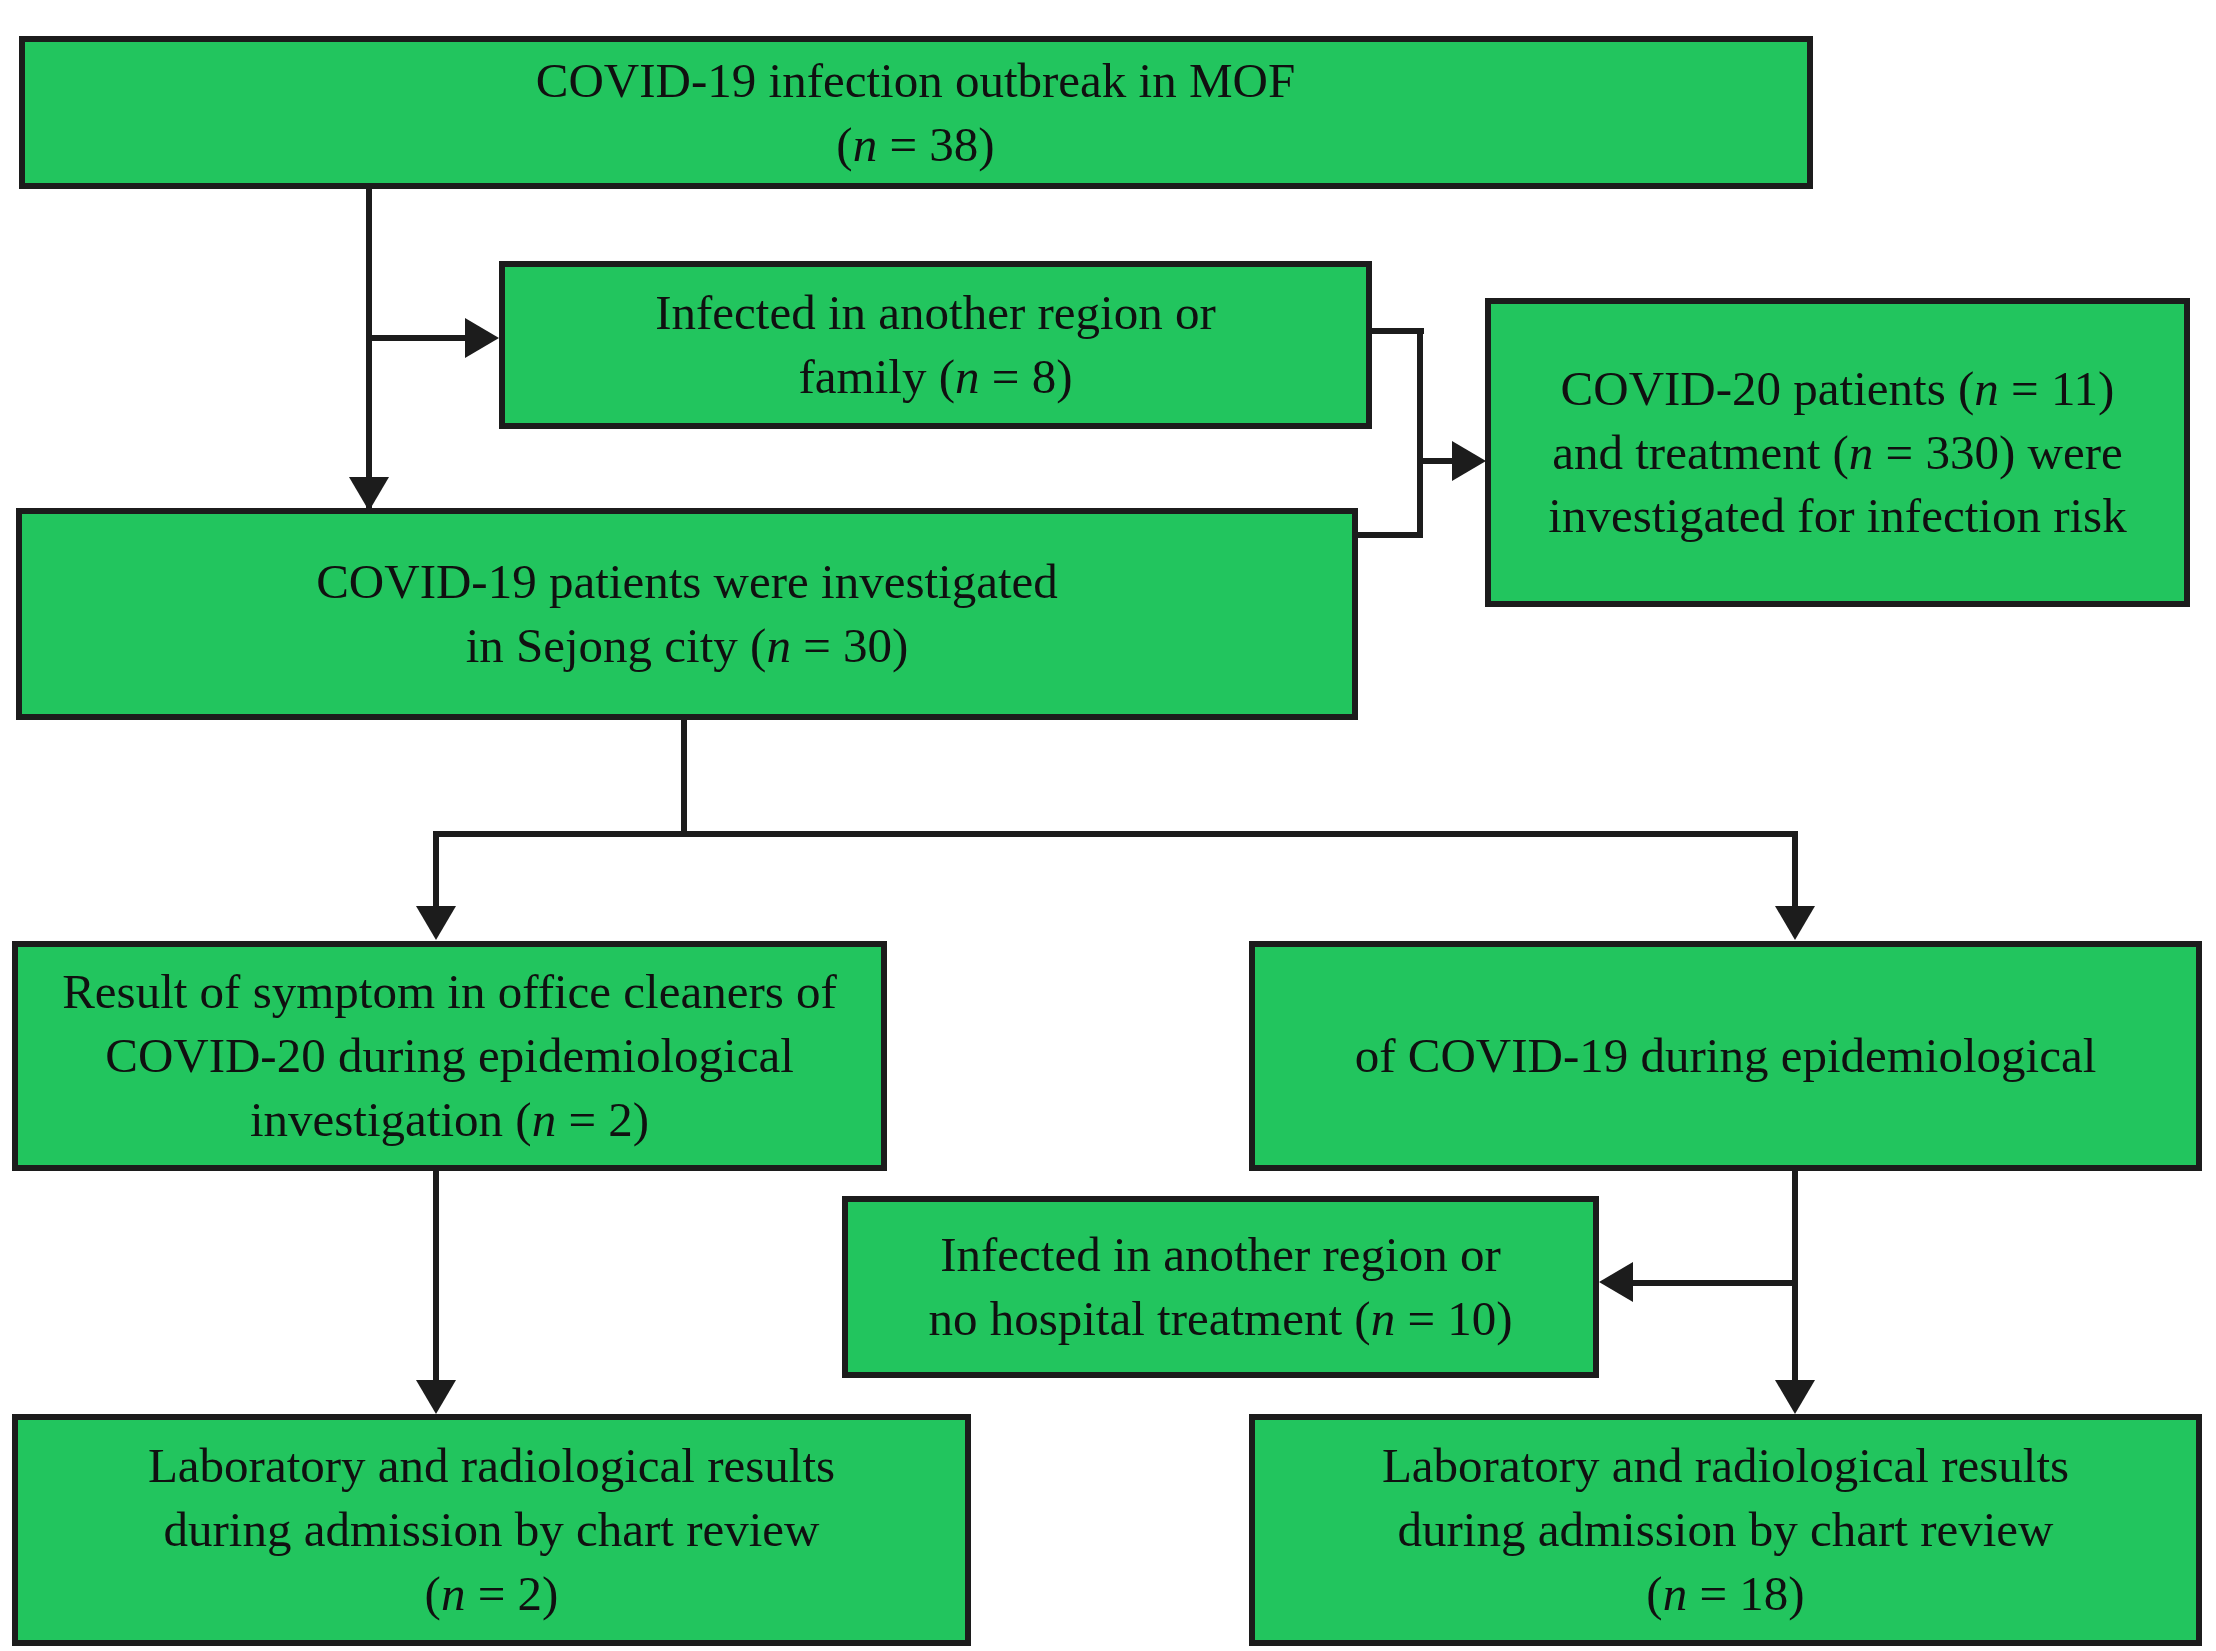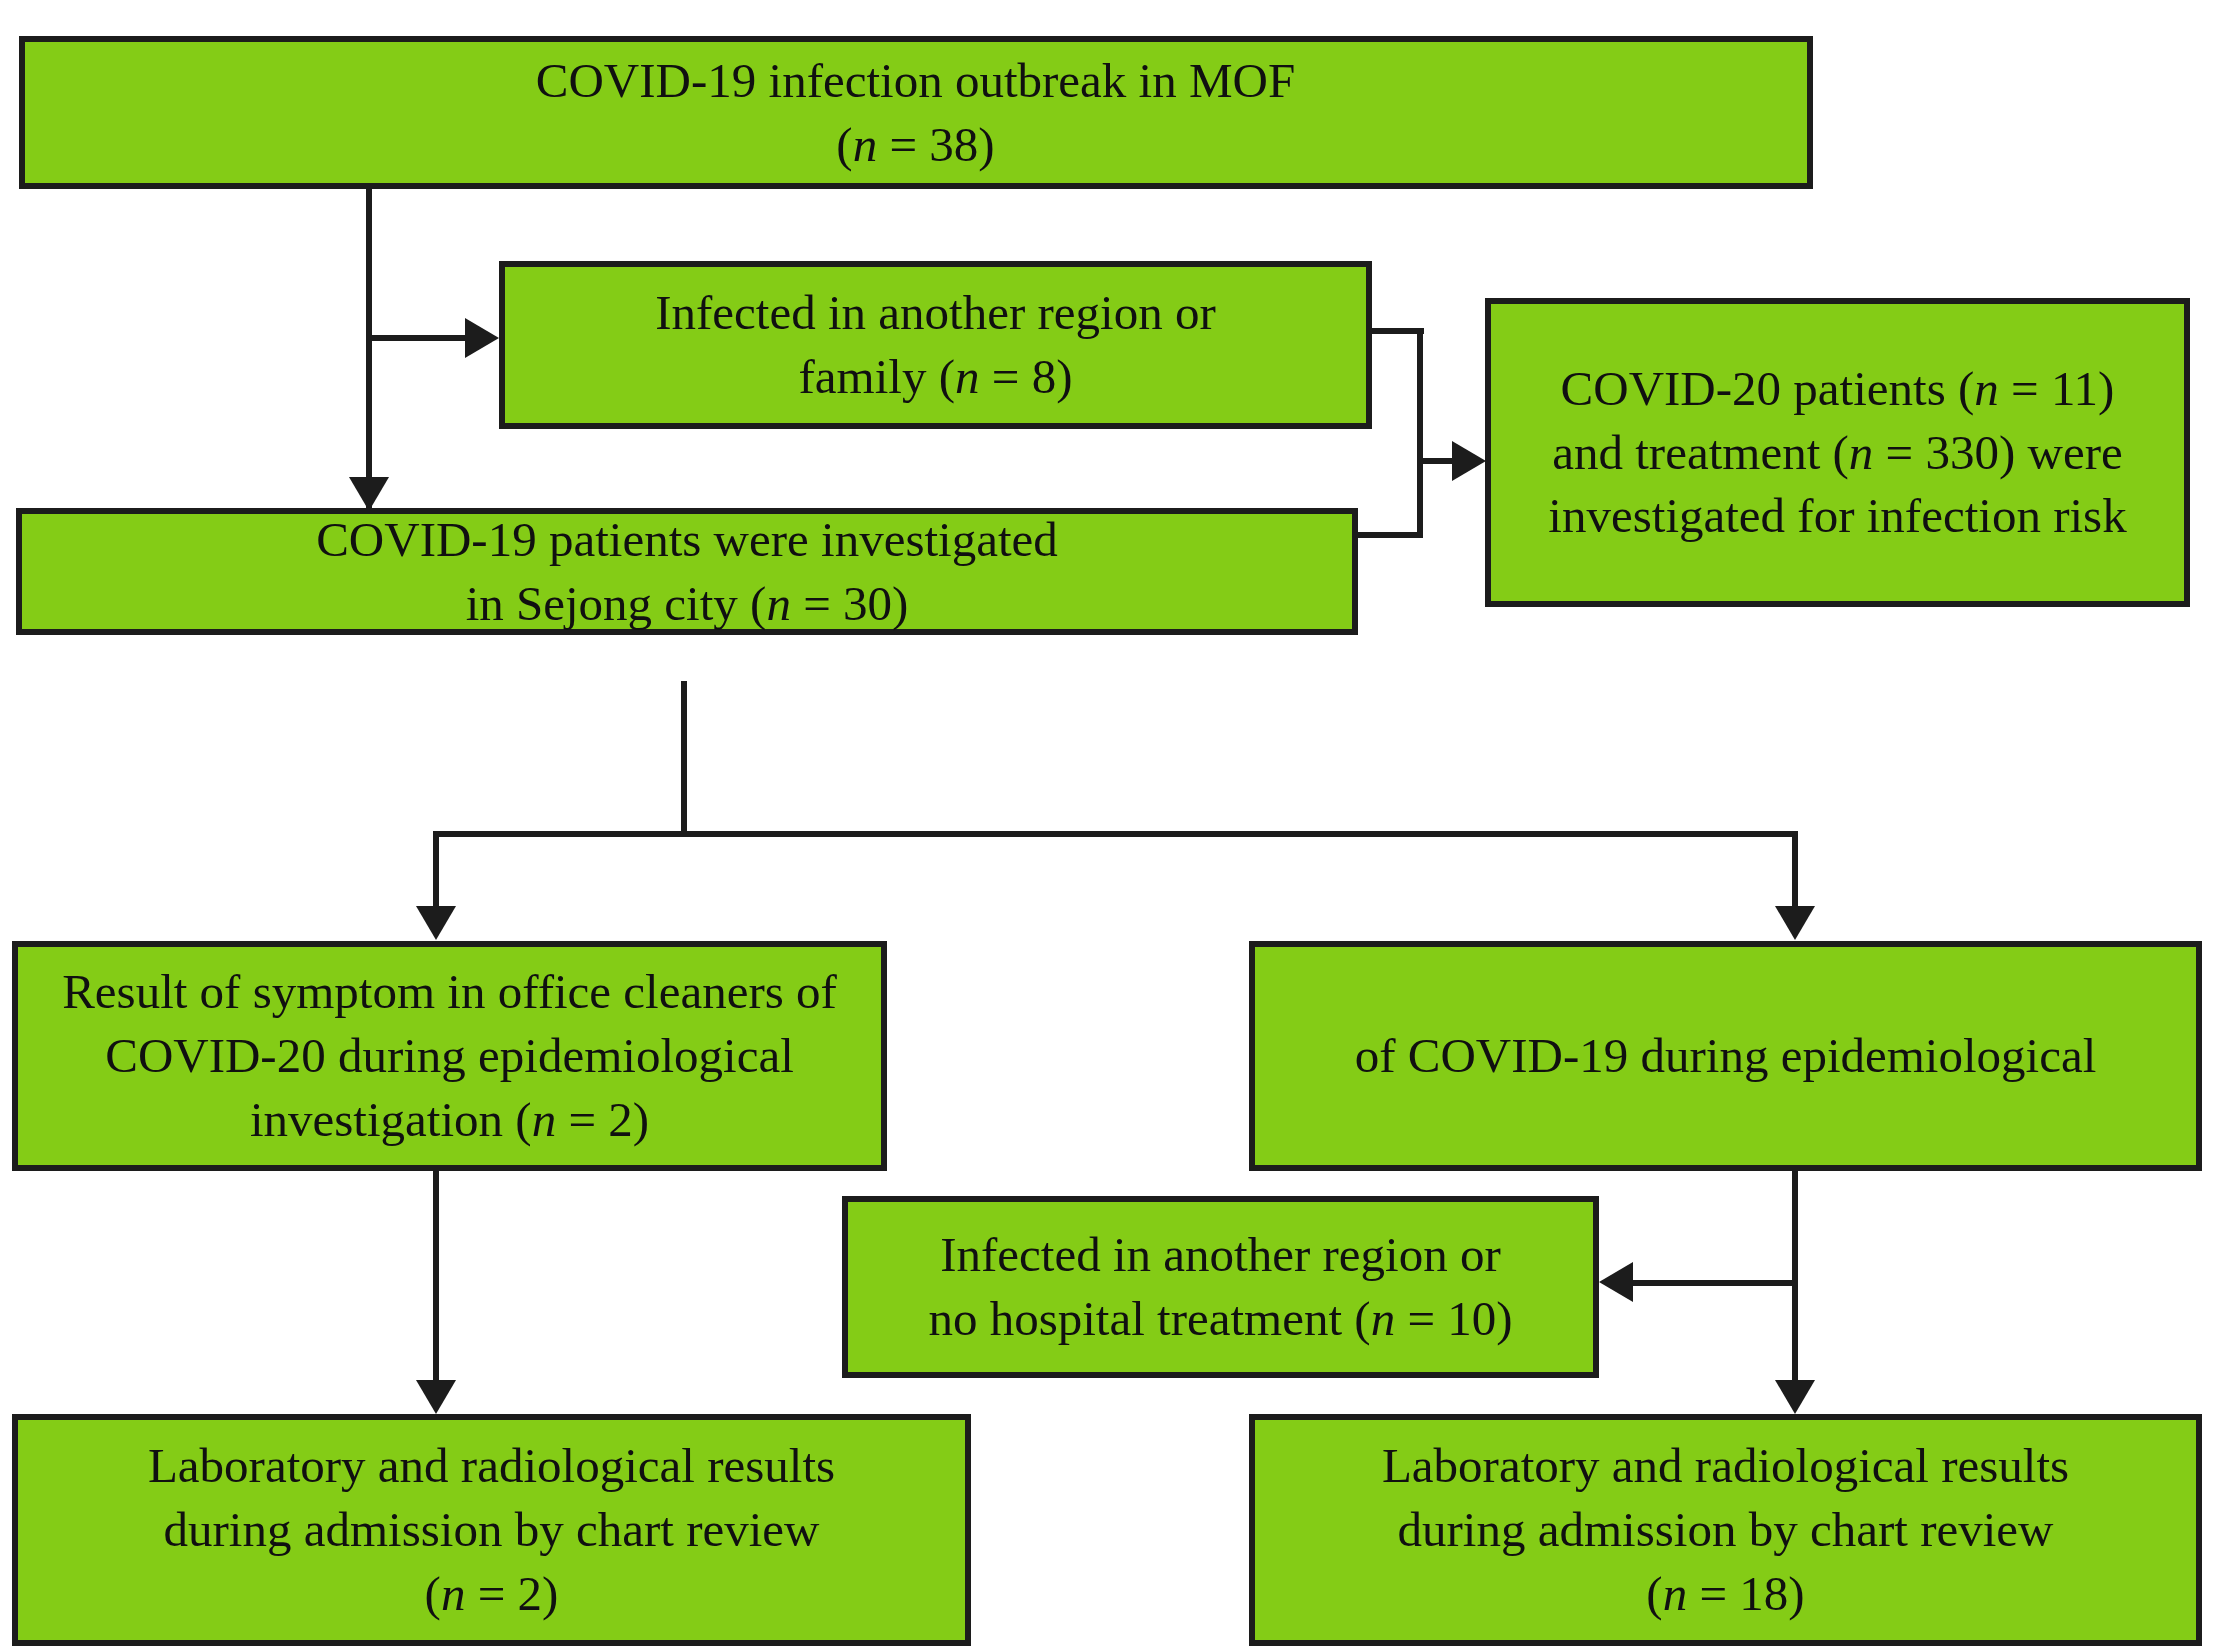--- a/index.html
+++ b/index.html
@@ -12,21 +12,21 @@
     width: 2216px;
     height: 1652px;
     background: #ffffff;
     font-family: "Liberation Serif", "DejaVu Serif", serif;
     overflow: hidden;
   }
   .node {
     position: absolute;
     box-sizing: border-box;
     border: 6px solid #1c1c1c;
-    background: #84cc16;
+    background: #22c55e;
     display: flex;
     align-items: center;
     justify-content: center;
     text-align: center;
     color: #101010;
     font-size: 49px;
     line-height: 1.30;
     padding: 4px 12px;
   }
   .node .txt {
@@ -63,21 +63,21 @@
     width: 0; height: 0;
     border-top: 20px solid transparent;
     border-bottom: 20px solid transparent;
     border-right: 34px solid #1c1c1c;
   }
 
   
   #n-outbreak      { left: 18.5px;   top: 36px;   width: 1794px; height: 153px; }
   #n-infected-fam  { left: 499px;  top: 261px;  width: 873px; height: 168px; }
   #n-contacts      { left: 1485px; top: 298px;  width: 705px; height: 309px; }
-  #n-sejong        { left: 16px;   top: 508px;  width: 1342px; height: 127px; }
+  #n-sejong        { left: 16px;   top: 508px;  width: 1342px; height: 212px; }
   #n-cleaners      { left: 12px;   top: 941px; width: 875px; height: 230px; }
   #n-officers      { left: 1249px; top: 941px; width: 953px; height: 230px; }
   #n-nohospital    { left: 842px; top: 1196px; width: 757px; height: 182px; }
   #n-lab-left      { left: 12px;   top: 1414px; width: 959px; height: 232px; }
   #n-lab-right     { left: 1249px; top: 1414px; width: 953px; height: 232px; }
 </style>
 </head>
 <body>
 
 <div id="canvas">

